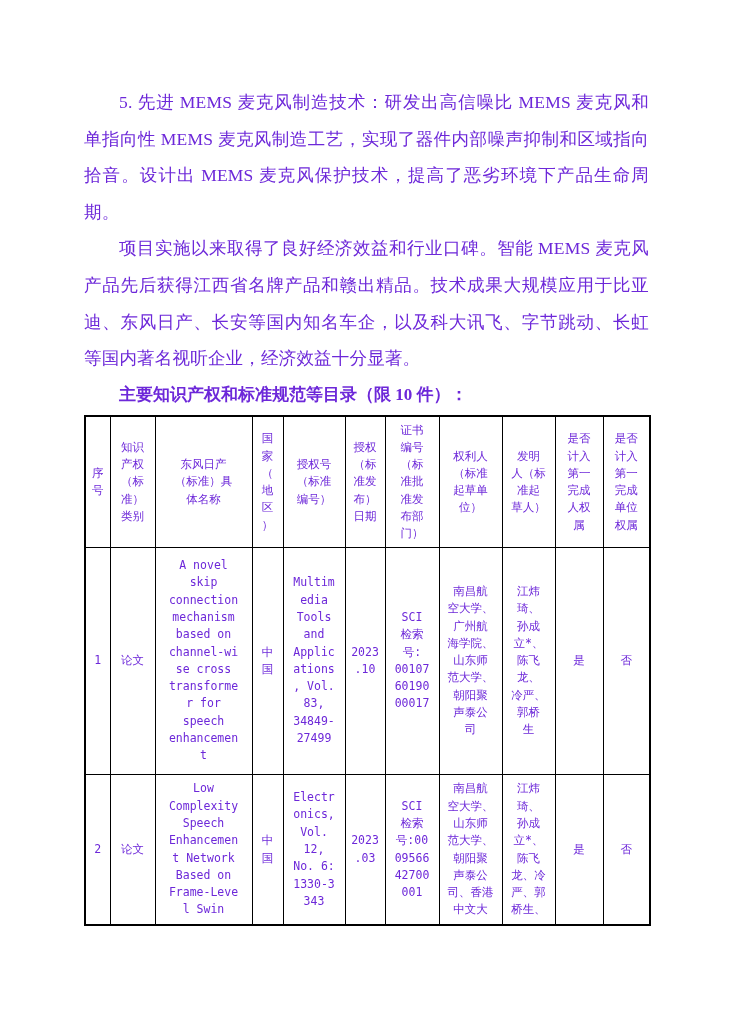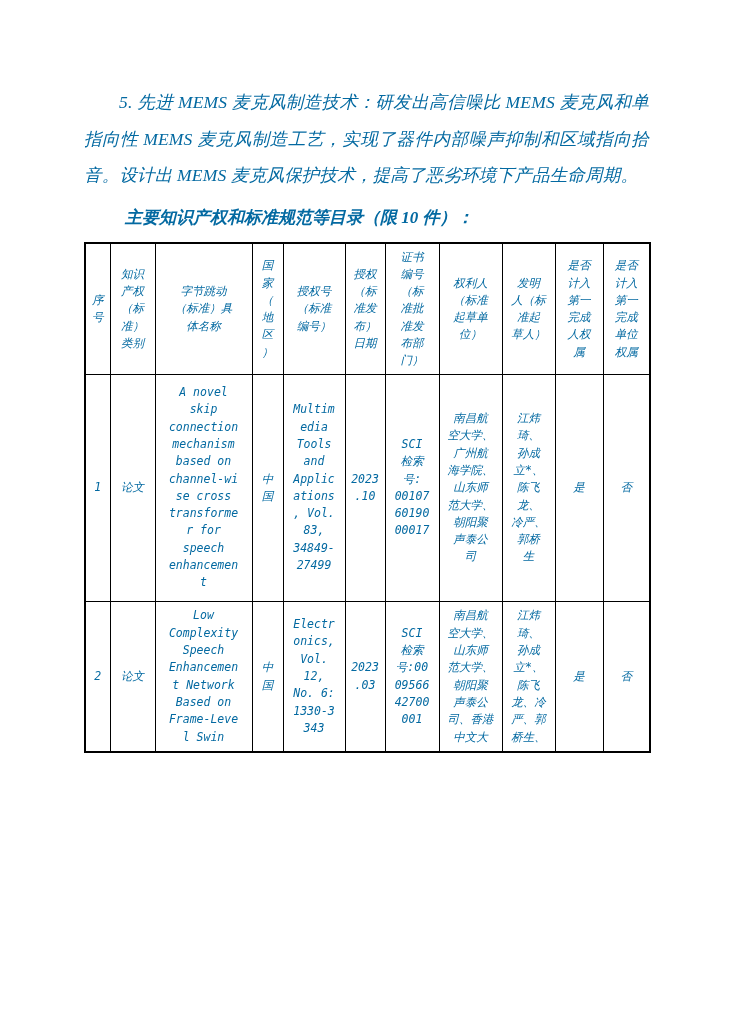--- a/index.html
+++ b/index.html
@@ -5,41 +5,40 @@
   html, body {
     margin: 0;
     padding: 0;
     background: #ffffff;
   }
   .page {
     position: relative;
     width: 730px;
     height: 1032px;
     background: #ffffff;
-    color: #0369a1;
+    color: #6d28d9;
     font-family: "Liberation Serif", "DejaVu Serif", serif;
     overflow: hidden;
-    font-style: italic;
   }
   .content {
     position: absolute;
     left: 84px;
     top: 84px;
     width: 565px;
   }
   .body-para {
     margin: 0;
     font-size: 17.5px;
     line-height: 36.6px;
     text-align: justify;
     text-indent: 35px;
     letter-spacing: 0.2px;
   }
   .table-caption {
-    margin: 6px;
+    margin: 0;
     font-size: 17px;
     line-height: 36.6px;
     font-weight: bold;
     text-indent: 35px;
   }
   table.ip-table {
     border-collapse: collapse;
     table-layout: fixed;
     width: 565px;
     margin-top: 2px;
@@ -63,20 +62,21 @@
   tr.data-row-1 { height: 227px; }
   tr.data-row-2 { height: 151px; }
 </style>
 </head>
 <body>
 
 <div class="page">
   <div class="content">
 
     <p class="body-para">5. 先进 MEMS 麦克风制造技术：研发出高信噪比 MEMS 麦克风和单指向性 MEMS 麦克风制造工艺，实现了器件内部噪声抑制和区域指向拾音。设计出 MEMS 麦克风保护技术，提高了恶劣环境下产品生命周期。</p>
+    <p class="body-para">项目实施以来取得了良好经济效益和行业口碑。智能 MEMS 麦克风产品先后获得江西省名牌产品和赣出精品。技术成果大规模应用于比亚迪、东风日产、长安等国内知名车企，以及科大讯飞、字节跳动、长虹等国内著名视听企业，经济效益十分显著。</p>
 
     <p class="table-caption">主要知识产权和标准规范等目录（限 10 件）：</p>
 
     <table class="ip-table">
       <colgroup>
         <col style="width:25px">
           <col style="width:45px">
           <col style="width:97px">
         <col style="width:31px">
           <col style="width:62px">
@@ -89,21 +89,21 @@
       </colgroup>
       <tbody>
         <tr class="header-row">
           <th>序
 号</th>
           <th>知识
 产权
 （标
 准）
 类别</th>
-          <th>字节跳动
+          <th>东风日产
 （标准）具
 体名称</th>
           <th>国
 家
 （
 地
 区
 ）</th>
           <th>授权号
 （标准

